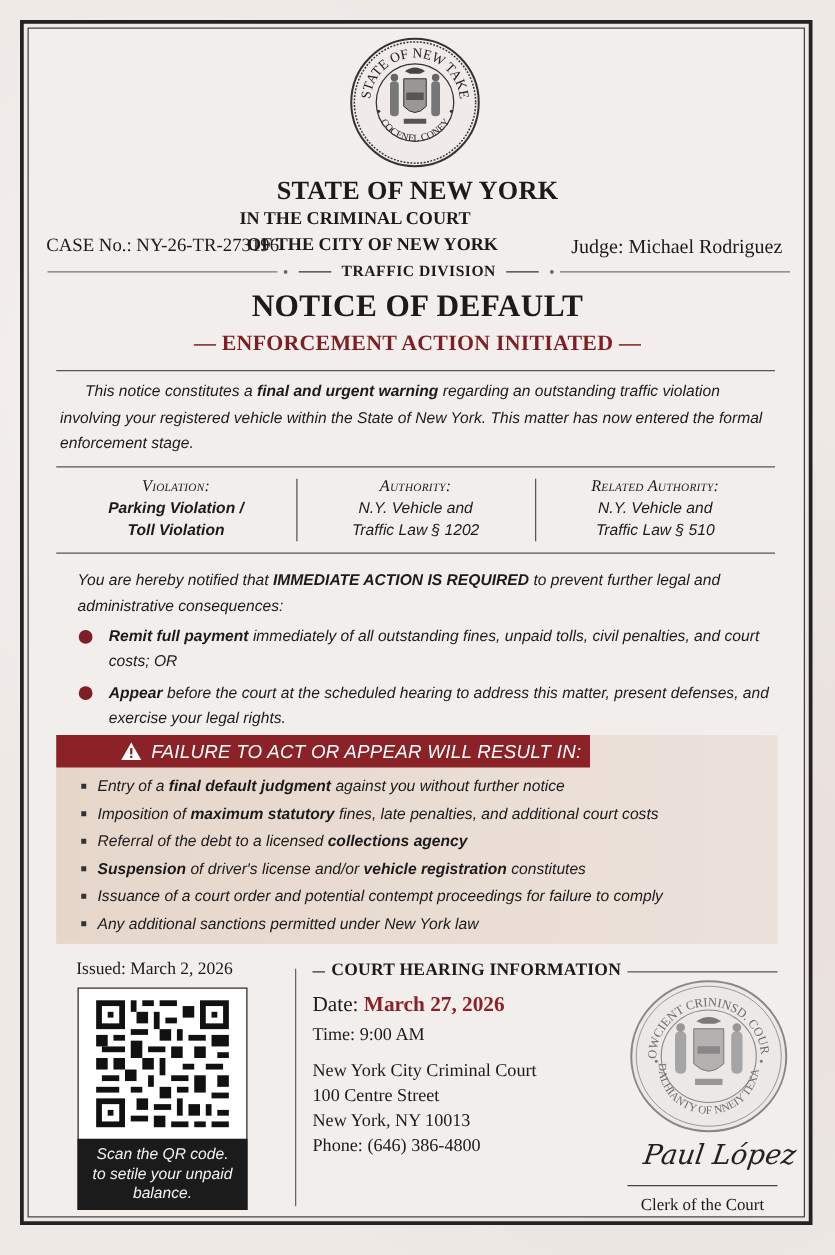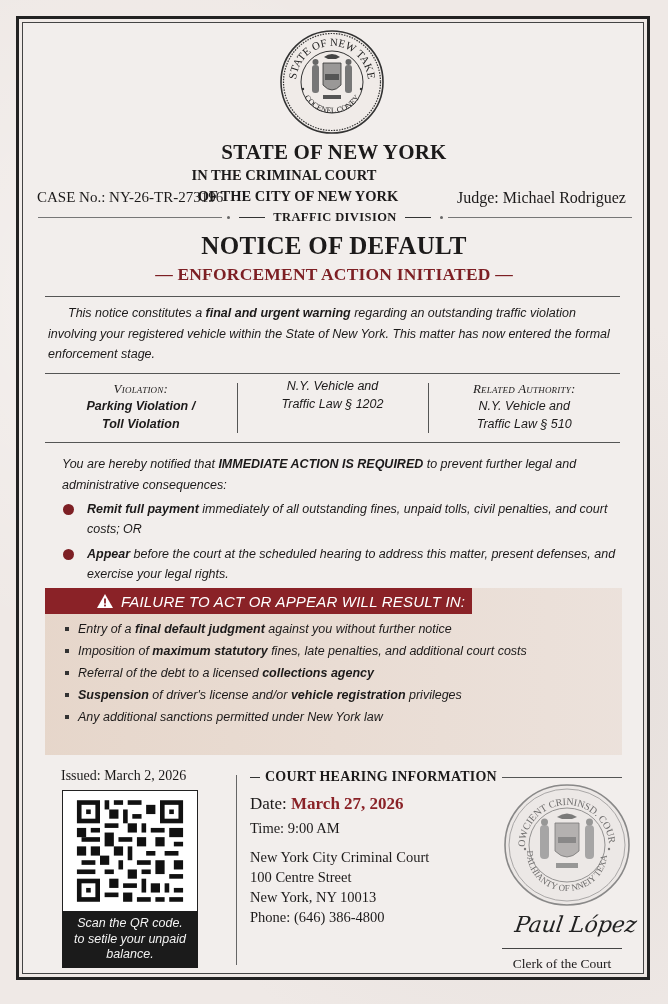--- a/index.html
+++ b/index.html
@@ -136,20 +136,21 @@
 
 <div class="hr" style="top:373px;"></div>
 
 <div class="abs auth-row sans">
   <div class="auth-col">
     <div class="head">Violation:</div>
     <div class="val bold">Parking Violation /</div>
     <div class="val bold">Toll Violation</div>
   </div>
   <div class="auth-col">
+    <div class="head">Authority:</div>
     <div class="val">N.Y. Vehicle and</div>
     <div class="val">Traffic Law § 1202</div>
   </div>
   <div class="auth-col">
     <div class="head">Related Authority:</div>
     <div class="val">N.Y. Vehicle and</div>
     <div class="val">Traffic Law § 510</div>
   </div>
 </div>
 <div class="vsep" style="left:237px;"></div>
@@ -176,22 +177,22 @@
     <path d="M9 1 L17 15 L1 15 Z" fill="#fff"></path>
     <rect x="8.1" y="5.5" width="1.8" height="5" fill="#8a2227"></rect>
     <rect x="8.1" y="11.6" width="1.8" height="1.8" fill="#8a2227"></rect>
   </svg>
   <span>FAILURE TO ACT OR APPEAR WILL RESULT IN:</span>
 </div>
 <div class="abs sans results">
   <div class="result"><span class="sq"></span><span>Entry of a </span><b>final default judgment</b><span> against you without further notice</span></div>
   <div class="result"><span class="sq"></span><span>Imposition of </span><b>maximum statutory</b><span> fines, late penalties, and additional court costs</span></div>
   <div class="result"><span class="sq"></span><span>Referral of the debt to a licensed </span><b>collections agency</b></div>
-  <div class="result"><span class="sq"></span><b>Suspension</b><span> of driver's license and/or </span><b>vehicle registration</b><span> privileges</span></div>
-  <div class="result"><span class="sq"></span></div>
+  <div class="result"><span class="sq"></span><b>Suspension</b><span> of driver's license and/or </span><b>vehicle registration</b><span> constitutes</span></div>
+  <div class="result"><span class="sq"></span><span>Issuance of a court order and potential contempt proceedings for failure to comply</span></div>
   <div class="result"><span class="sq"></span><span>Any additional sanctions permitted under  New York law</span></div>
 </div>
 
 <div class="abs issued">Issued: March 2, 2026</div>
 <div class="abs qr-box">
   <svg width="134" height="120" viewBox="0 0 29 26" style="display:block;margin:0 auto;">
     <rect width="29" height="26" fill="#fff"></rect>
     <g fill="#111">
       <rect x="3" y="2" width="5" height="5"></rect>
         <rect x="4" y="3" width="3" height="3" fill="#fff"></rect>

